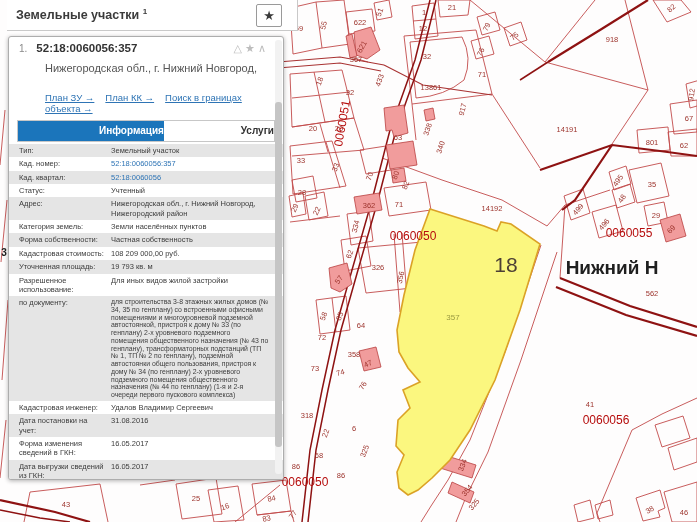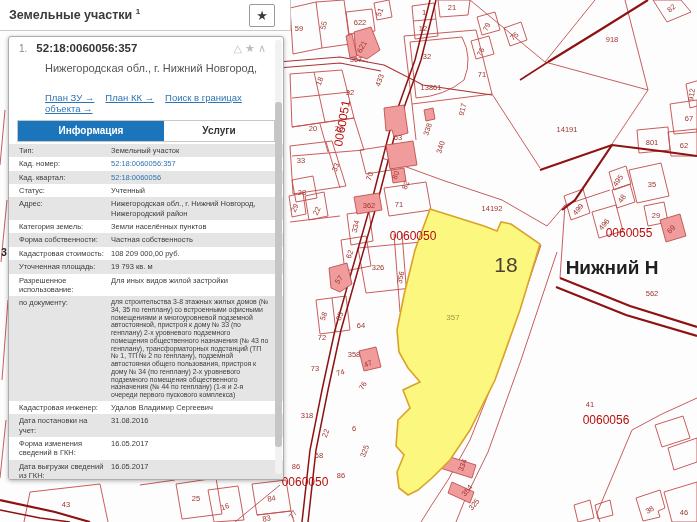--- a/index.html
+++ b/index.html
@@ -14,40 +14,40 @@
   #map text.olive{font-size:8px;fill:#9a9a40;}
   #map text.city{font-size:19px;font-weight:bold;fill:#1f1f1f;}
   #map text.blk{font-size:10px;font-weight:bold;fill:#222;}
   .thin{fill:none;stroke:#c24b4b;stroke-width:0.9;}
   .mid{fill:none;stroke:#a83232;stroke-width:1.1;}
   .road{fill:none;stroke:#8e1212;stroke-width:2.2;}
   .road2{fill:none;stroke:#8e1212;stroke-width:1.5;}
   .bld{fill:#f19c9c;stroke:#b94040;stroke-width:0.8;}
   .sel{fill:#fbf77f;stroke:#dba226;stroke-width:1.6;}
   
-  #hdr{position:absolute;left:0;top:0;width:290px;height:30px;background:#fff;
+  #hdr{position:absolute;left:7px;top:0;width:290px;height:30px;background:#fff;
        border-bottom:1px solid #c9c9c9;border-right:1px solid #c9c9c9;z-index:5;}
   #hdr .ttl{position:absolute;left:9px;top:7px;font-size:12.5px;font-weight:bold;color:#3b3b3b;}
   #hdr .ttl sup{font-size:8px;font-weight:bold;color:#3b3b3b;}
   #hdr .starbtn{position:absolute;right:15px;top:4px;width:24px;height:21px;border:1px solid #9a9a9a;
        border-radius:2px;background:#fff;text-align:center;line-height:21px;font-size:13px;color:#3a3a3a;cursor:pointer;}
   
   #panel{position:absolute;left:8px;top:36px;width:274px;height:442px;background:#fff;
        border:1px solid #adadad;border-radius:3px;box-shadow:0 1px 4px rgba(0,0,0,.3);
        z-index:4;overflow:hidden;}
   .phead{padding:5px 10px 0 10px;position:relative;}
   .pnum{font-size:11.5px;color:#333;}
   .pnum .idx{color:#8a8a8a;margin-right:9px;font-size:10px;}
   .pnum b{font-weight:bold;}
   .picons{position:absolute;right:14px;top:5px;font-size:11px;color:#bdbdbd;letter-spacing:3px;}
   .addr{margin-left:26px;font-size:11px;color:#555;line-height:1.25;margin-top:8px;}
   .plinks{margin:16px 0 0 26px;font-size:9.5px;}
   .plinks a{color:#2e74b5;text-decoration:underline;margin-right:11px;cursor:pointer;}
   .tabs{display:flex;margin:6px 8px 0 8px;border:1px solid #c7c7c7;height:20px;}
-  .tab{flex:0 0 43%;text-align:center;font-size:10px;font-weight:bold;line-height:20px;
+  .tab{flex:0 0 43%;text-align:right;font-size:10px;font-weight:bold;line-height:20px;
        color:#333;background:#fff;cursor:pointer;}
   .tab.active{flex:0 0 57%;background:#1b75bb;color:#fff;}
   #info-rows{margin-top:2px;}
   .irow{display:flex;font-size:7.5px;color:#3c3c3c;line-height:1.25;}
   .irow.alt{background:#e5e5e5;}
   .ilbl{flex:0 0 86px;padding:2px 4px 2px 10px;}
   .ival{flex:1;padding:2px 14px 2px 2px;}
   .ival.vlink{color:#2e74b5;cursor:pointer;}
   .ival.vsmall{font-size:6.9px;line-height:1.12;}
   

